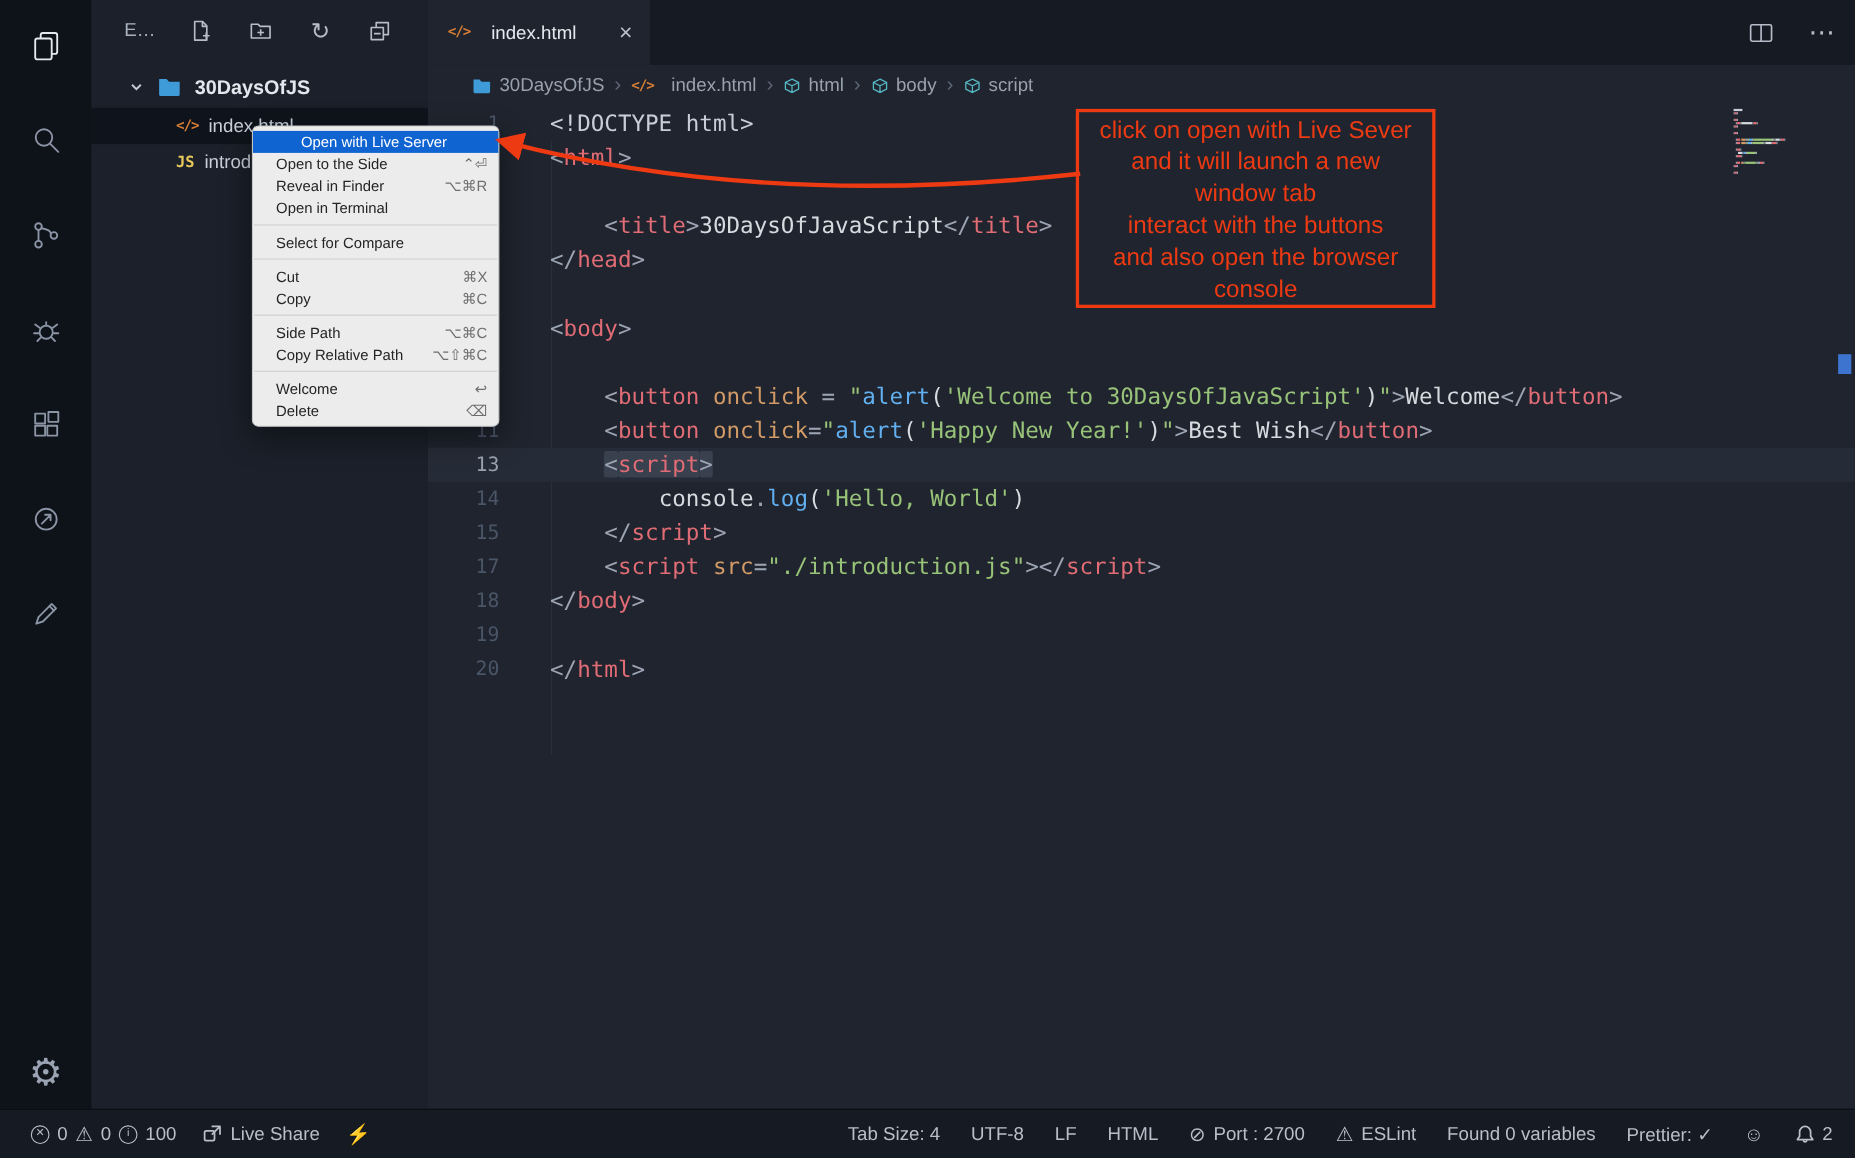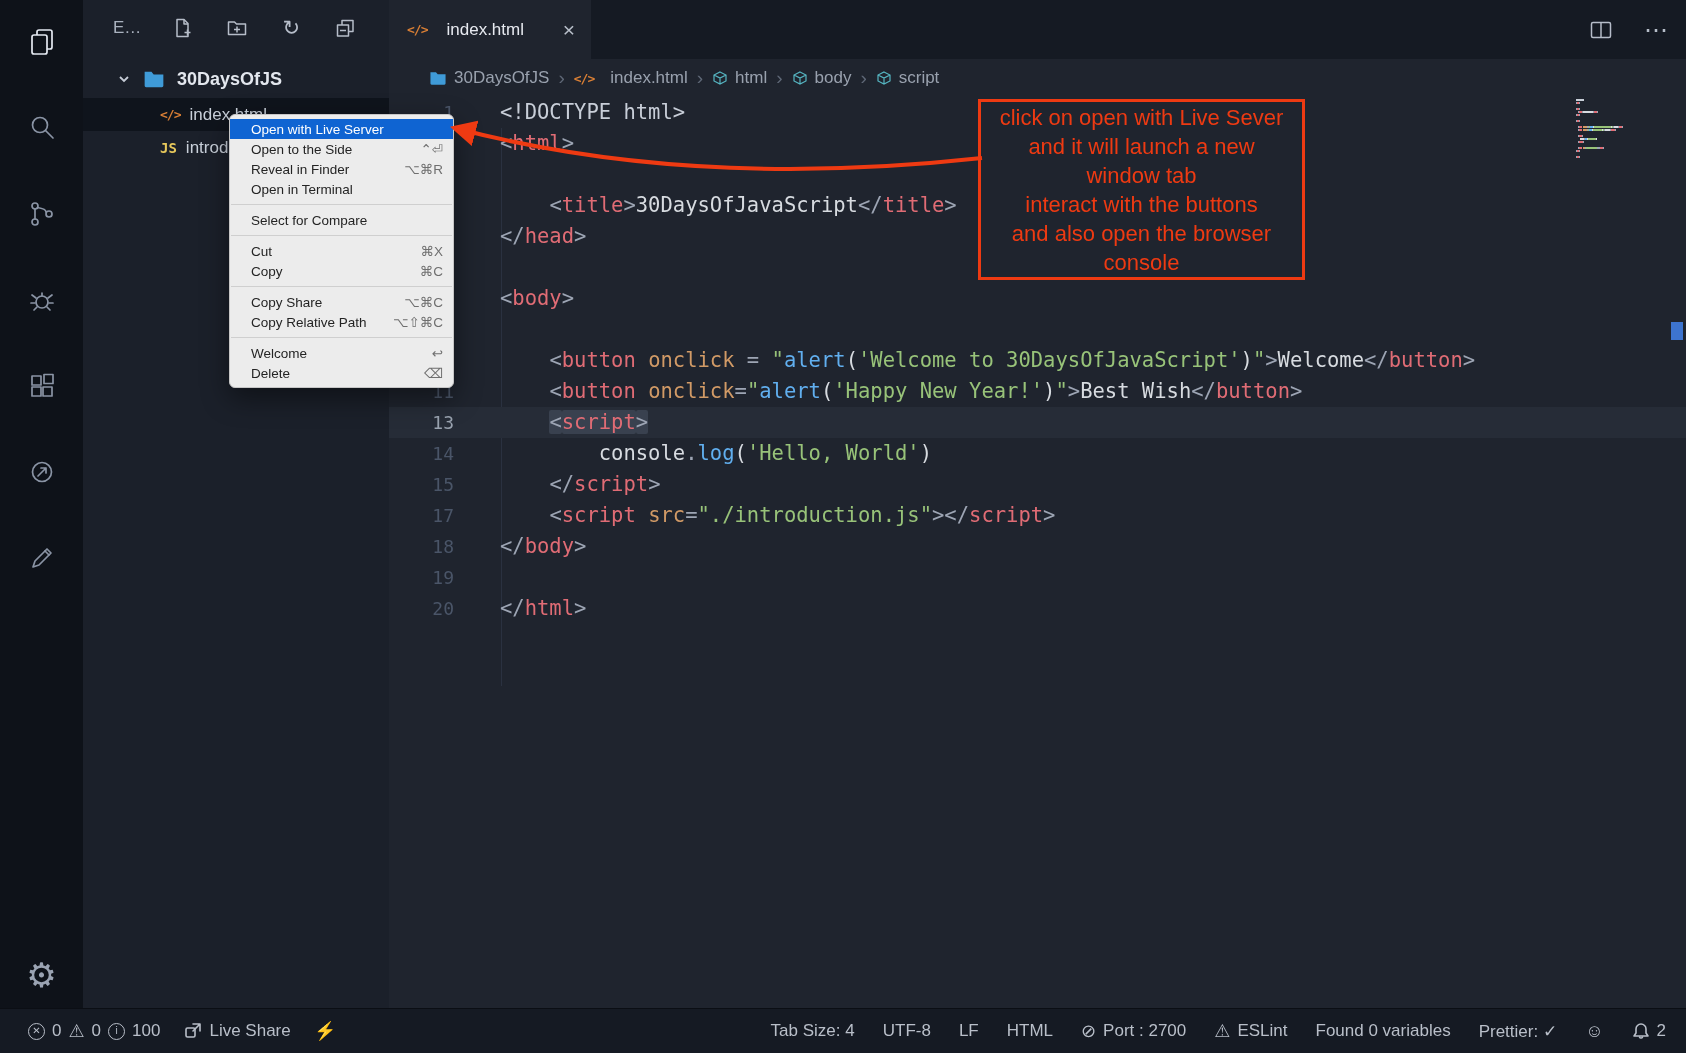--- a/index.html
+++ b/index.html
@@ -70,21 +70,21 @@
   .minimap { position:absolute; right:18px; top:2px; width:92px; }
   .mini-line { height:2px; margin-bottom:1px; white-space:nowrap; font-size:0; }
   .mini-seg { display:inline-block; height:2px; vertical-align:top; }
   .overview-marker { position:absolute; right:3px; top:225px; width:12px; height:18px; background:var(--status-marker-blue); }
 
   
   .context-menu { position:absolute; left:229px; top:114px; width:225px; z-index:50;
     background:#ececec; border:1px solid #c6c6c6; border-radius:6px; padding:4px 0;
     box-shadow:0 10px 28px rgba(0,0,0,0.45); font-size:13.5px; color:#242424; }
   .menu-item { display:flex; align-items:center; height:20px; padding:0 10px 0 21px; }
-  .menu-item.highlighted { background:var(--menu-highlight); color:#ffffff; }
+  .menu-item.highlighted { background:var(--menu-highlight); color:#ffffff;text-align:center; }
   .menu-label { flex:1 1 auto; white-space:nowrap; }
   .menu-shortcut { flex:none; color:#6f6f6f; margin-left:14px; }
   .menu-item.highlighted .menu-shortcut { color:#e8eefb; }
   .menu-separator { height:1px; background:#cfcfcf; margin:5px 1px; }
 
   
   .annotation-box { position:absolute; left:978px; top:99px; width:327px; height:181px; z-index:40;
     border:3px solid var(--annotation-red); color:var(--annotation-red);
     display:flex; flex-direction:column; align-items:center; justify-content:center;
     font-size:22px; line-height:29px; text-align:center; }
@@ -336,21 +336,21 @@
     <div class="menu-item">
       <span class="menu-label">Cut</span>
       <span class="menu-shortcut">⌘X</span>
     </div>
     <div class="menu-item">
       <span class="menu-label">Copy</span>
       <span class="menu-shortcut">⌘C</span>
     </div>
     <div class="menu-separator"></div>
     <div class="menu-item">
-      <span class="menu-label">Copy Share</span>
+      <span class="menu-label">Side Path</span>
       <span class="menu-shortcut">⌥⌘C</span>
     </div>
     <div class="menu-item">
       <span class="menu-label">Copy Relative Path</span>
       <span class="menu-shortcut">⌥⇧⌘C</span>
     </div>
     <div class="menu-separator"></div>
     <div class="menu-item">
       <span class="menu-label">Welcome</span>
       <span class="menu-shortcut">↩</span>

